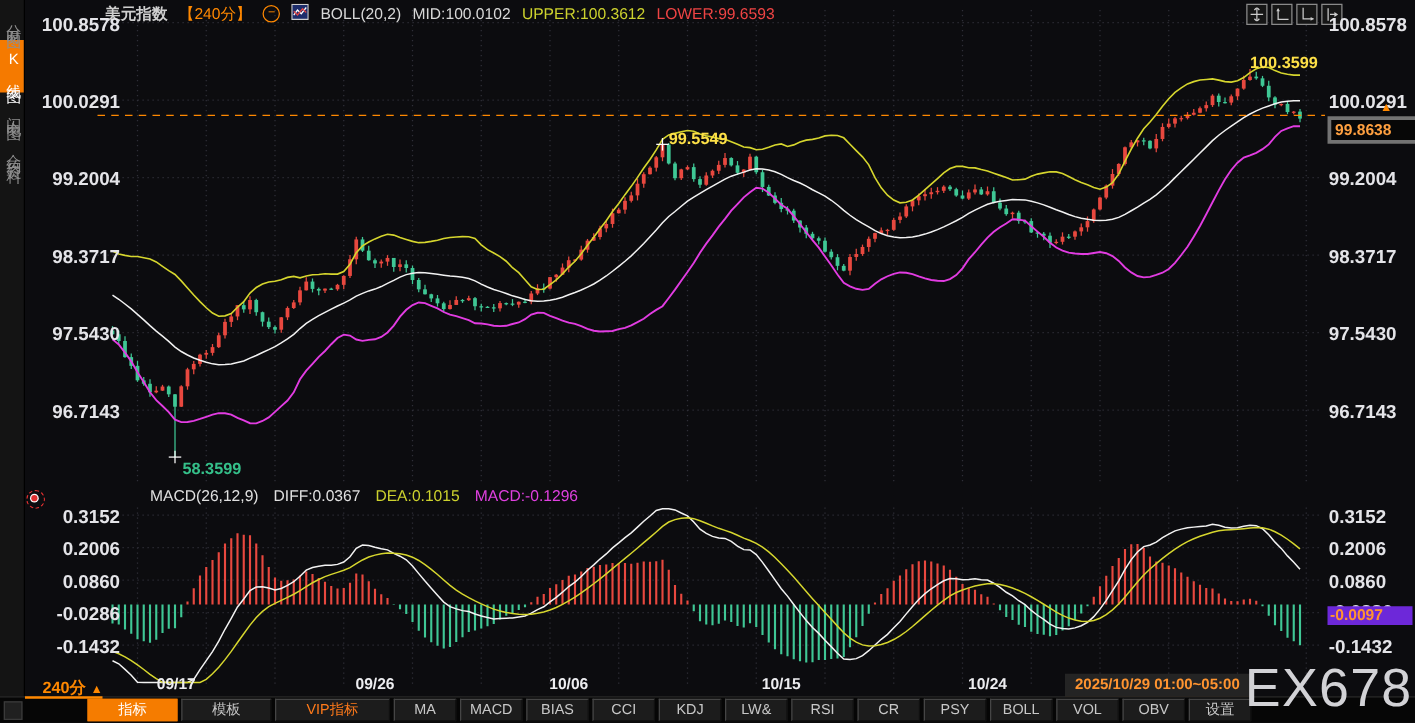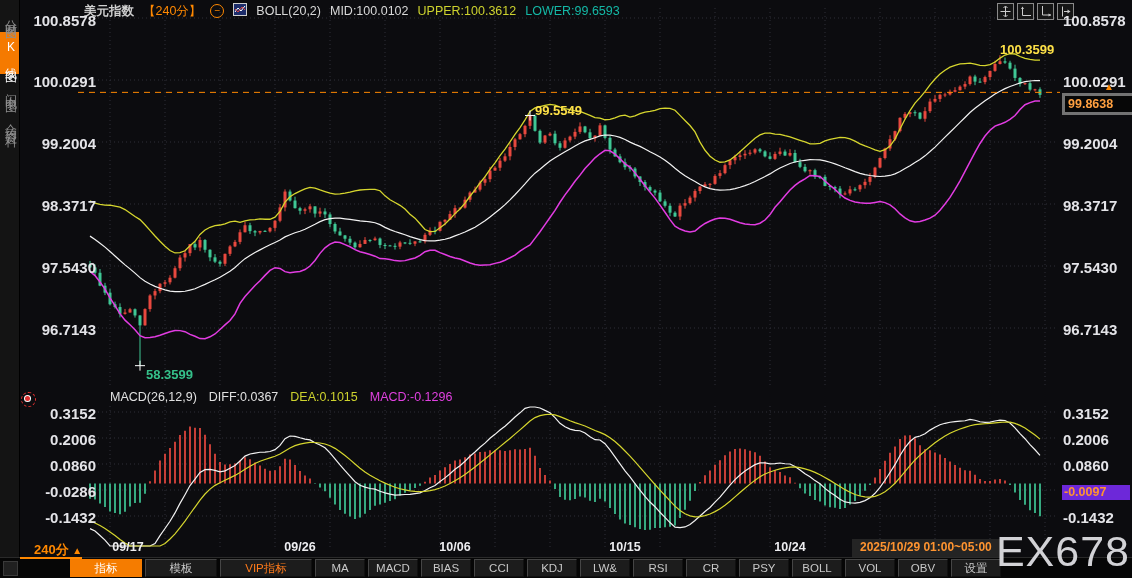--- a/index.html
+++ b/index.html
@@ -12,40 +12,40 @@
   .side-tab.active{background:#f57a00;color:#fff;}
   
   #header{position:absolute;left:84px;top:3px;height:16px;display:flex;gap:9px;align-items:center;
           font-size:12.5px;white-space:nowrap;}
   .h-title{color:#cfcfcf;font-weight:bold;}
   .h-period{color:#ff8800;}
   .h-minus{display:inline-block;width:12px;height:12px;border:1px solid #ff8800;border-radius:50%;
            color:#ff8800;font-size:10px;line-height:11px;text-align:center;}
   .h-boll,.h-mid{color:#d8d8d8;}
   .h-upper{color:#cdd22e;}
-  .h-lower{color:#14b8a6;}
+  .h-lower{color:#ef4444;}
   
   #win-icons{position:absolute;left:997px;top:3px;display:flex;gap:3px;}
   .wicon{width:15px;height:15px;border:1px solid #8a8a8a;background:#161616;display:flex;
          align-items:center;justify-content:center;cursor:pointer;}
   
   .ytick{position:absolute;left:24px;width:72px;text-align:right;font-size:15px;font-weight:700;color:#e4e4e8;}
   .ytick.right{left:1063px;text-align:left;}
   .xtick{position:absolute;top:540px;width:50px;text-align:center;font-size:12.5px;font-weight:700;color:#ededf0;}
   
   .ann{position:absolute;font-size:13px;font-weight:700;white-space:nowrap;}
   .ann.red{color:#fde047;}
   .ann.green{color:#35c08a;}
   #price-badge{position:absolute;left:1062px;top:93px;width:66px;height:16px;border:3px solid #737373;
                background:#070707;color:#ffa040;font-size:12.5px;font-weight:700;line-height:16px;padding-left:3px;}
   #macd-badge{position:absolute;left:1062px;top:485px;width:66px;height:15px;background:#6d28d9;
               color:#ff9430;font-size:12.5px;font-weight:700;line-height:15px;padding-left:2px;}
   #badge-arrow{position:absolute;left:1104px;top:81px;color:#ff8800;font-size:10px;}
   
-  #macd-header{position:absolute;left:110px;top:390px;display:flex;gap:12px;font-size:12.5px;white-space:nowrap;}
+  #macd-header{position:absolute;left:120px;top:390px;display:flex;gap:12px;font-size:12.5px;white-space:nowrap;}
   .m-name{color:#e0e0e0;} .m-dea{color:#cdd22e;} .m-macd{color:#e040e0;}
   
   #target-icon{position:absolute;left:21px;top:392px;width:13px;height:13px;border:1px dashed #e03030;border-radius:50%;}
   #target-icon i{position:absolute;left:3px;top:3px;width:5px;height:5px;background:#e03030;border-radius:50%;
                  box-shadow:0 0 0 1px #fff;}
   
   #range-label{position:absolute;left:852px;top:539px;height:16px;padding:1px 8px;background:#242424;
                color:#ff9430;font-size:12px;font-weight:700;border-bottom:1px solid #b86a10;white-space:nowrap;}
   #period-label{position:absolute;left:34px;top:541px;color:#ff8800;font-size:13px;font-weight:700;cursor:pointer;}
   #period-underline{position:absolute;left:20px;top:557px;width:62px;height:2px;background:#ff8800;z-index:6;}
@@ -786,21 +786,21 @@
     <span class="m-name">MACD(26,12,9)</span>
     <span class="m-name">DIFF:0.0367</span>
     <span class="m-dea">DEA:0.1015</span>
     <span class="m-macd">MACD:-0.1296</span>
   </div>
 
   <div id="target-icon">
       <i></i>
     </div>
 
-  <div class="xtick" style="left:103px">09/17</div>
+  <div class="xtick" style="left:116px">09/17</div>
   <div class="xtick" style="left:275px">09/26</div>
   <div class="xtick" style="left:430px">10/06</div>
   <div class="xtick" style="left:600px">10/15</div>
   <div class="xtick" style="left:765px">10/24</div>
   <div id="range-label">2025/10/29 01:00~05:00</div>
   <div id="period-label">
     <span>240分</span>
     <span style="font-size:10px">▲</span>
   </div>
   <div id="period-underline"></div>

